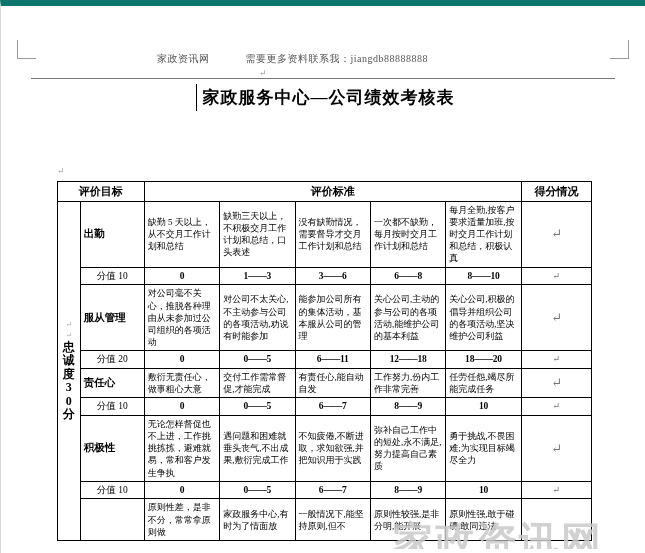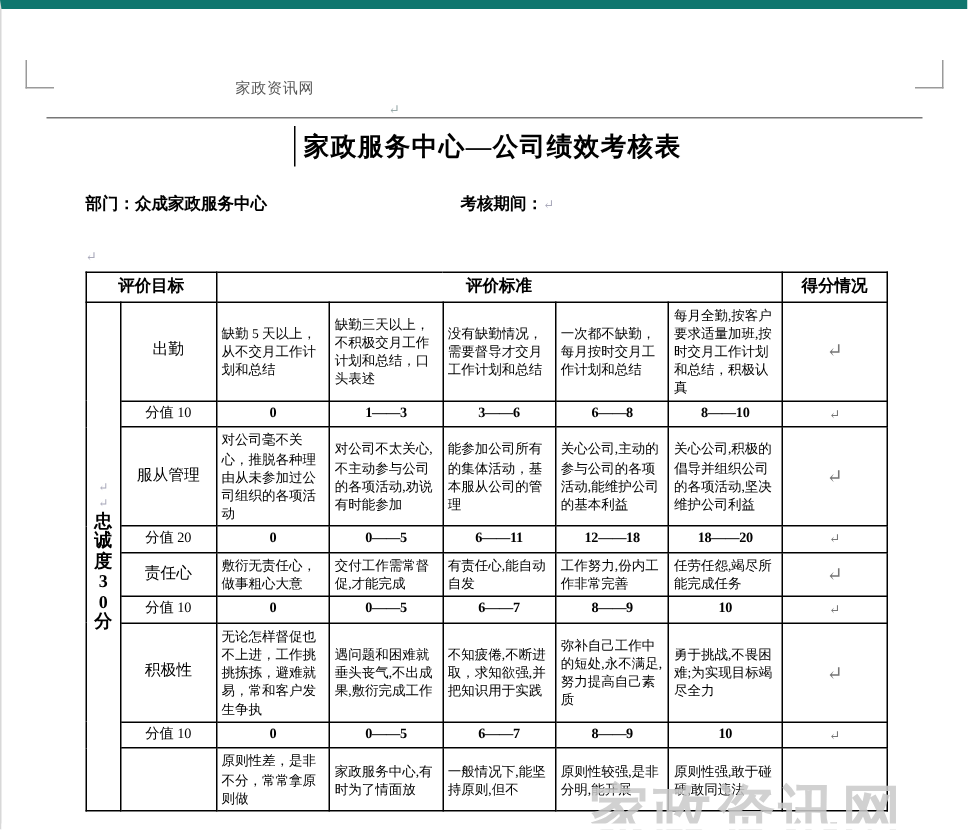--- a/index.html
+++ b/index.html
@@ -92,21 +92,21 @@
     padding:2px 3px;
     vertical-align:middle;
     word-break:break-all;
   }
   .c-vert{width:22px;}
   .c-goal{width:62px;}
   .c-std{width:73px;}
   .c-score{width:68px;}
 
   .hdr-cell{text-align:center;font-weight:bold;font-size:11px;padding:3px 2px;}
-  .goal-cell{text-align:center;font-weight:normal;font-size:10.5px;}
+  .goal-cell{font-weight:bold;font-size:10.5px;}
   .vert-cell{
     text-align:center;font-weight:bold;font-size:12px;
     line-height:1.12;padding:2px 1px;
   }
   .vert-cell .pil{display:block;font-weight:normal;font-size:8px;color:#aab;line-height:1.3;}
   .std-cell{text-align:left;font-size:9px;}
   .pts-label{text-align:center;font-size:9.5px;}
   .pts-range{text-align:center;font-weight:bold;font-size:9.5px;letter-spacing:-.2px;}
   .pil{color:#aab;font-weight:normal;font-size:8px;}
   .score-cell{text-align:center;color:#777;font-size:13px;}
@@ -130,41 +130,34 @@
 <body>
 
 <div class="page">
 
   <div class="corner-mark"></div>
   <div class="corner-mark right"></div>
 
   <div class="doc-header">
     <div class="hrow">
       <span class="site">家政资讯网</span>
+      <span class="contact">需要更多资料联系我：jiangdb88888888</span>
     </div>
   </div>
   <div class="header-pilcrow2">↵</div>
   <div class="header-rule"></div>
 
   <div class="title-wrap">
     <div class="title">
       <span class="caret"></span>
       <span>家政服务中心—公司绩效考核表</span>
     </div>
   </div>
 
   <div class="info">
-    <div class="line">
-      <span class="left">
-        <span>部门：</span><span>众成家政服务中心</span>
-      </span>
-      <span class="right">
-        <span>考核期间：</span><span></span><span class="pil">↵</span>
-      </span>
-    </div>
   </div>
   <div class="info-pilcrow">↵</div>
 
   <table class="grid">
     <colgroup>
       <col class="c-vert">
         <col class="c-goal">
       <col class="c-std">
         <col class="c-std">
         <col class="c-std">

